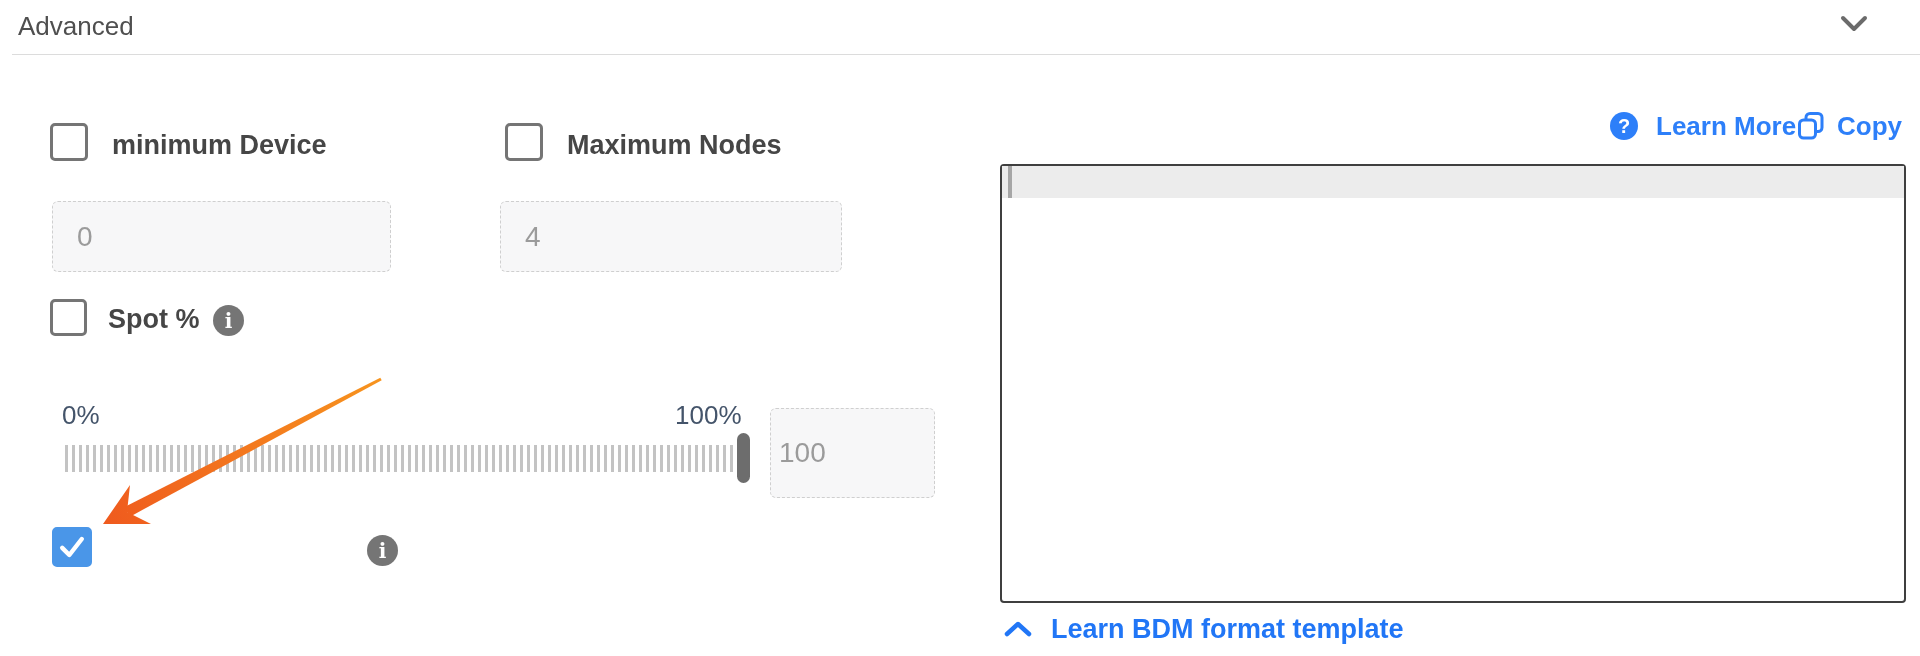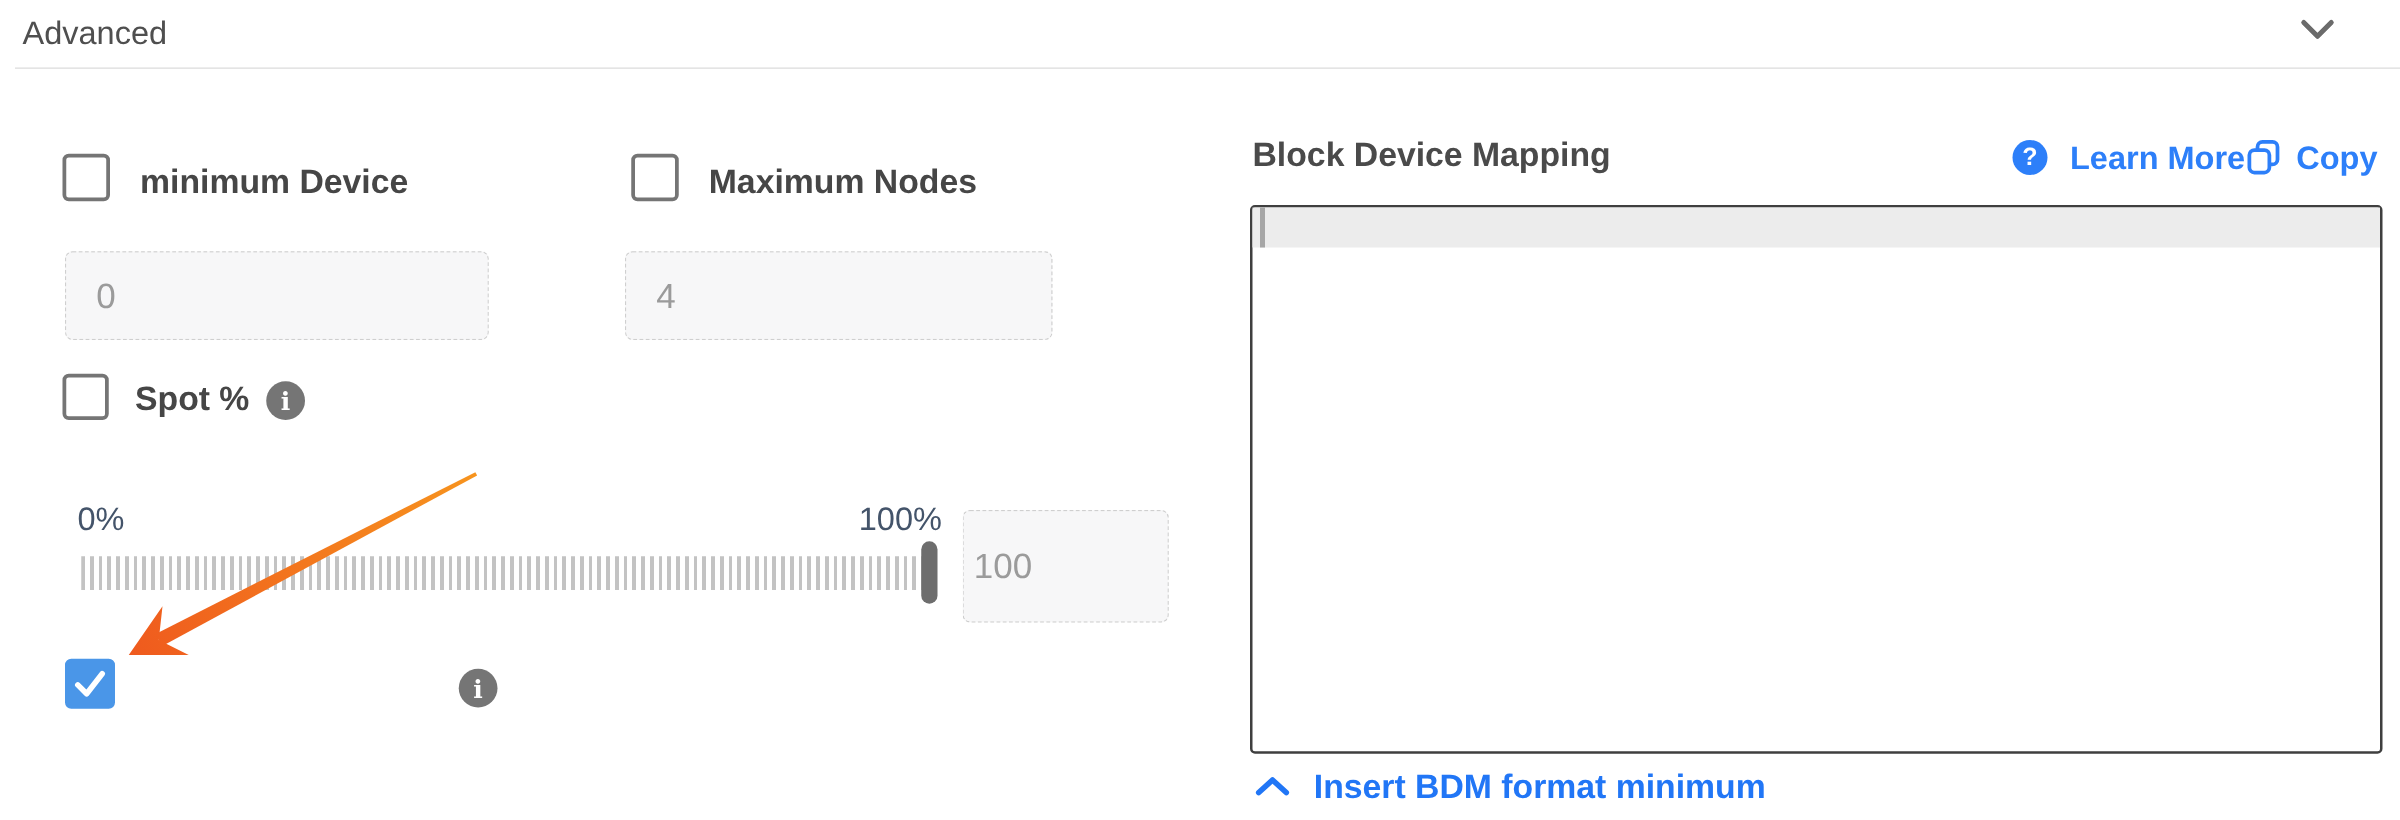--- a/index.html
+++ b/index.html
@@ -75,21 +75,21 @@
   <div class="abs cb-label" style="left:567px;top:128px;">Maximum Nodes</div>
   <input class="abs dash-input" style="left: 500px; top: 201px; width: 342px; height: 71px;" value="4">
 
   <div class="abs checkbox" style="left:50px;top:299px;width:37px;height:37px;">
     
   </div>
   <div class="abs cb-label" style="left:108px;top:302px;">Spot %</div>
   <div class="abs info-icon" style="left:213px;top:305px;">i</div>
 
   <div class="abs slider-label" style="left:62px;top:400px;">0%</div>
-  <div class="abs slider-label" style="left:675px;top:400px;margin-left:12px;">100%</div>
+  <div class="abs slider-label" style="left:675px;top:400px;">100%</div>
   <div class="abs" style="left:65px;top:433px;width:685px;height:50px;">
     <div class="ticks"></div>
     <div class="handle" style="left: calc(100% - 13px);"></div>
   </div>
   <input class="abs dash-input" style="left: 770px; top: 408px; width: 165px; height: 90px; padding-left: 8px;" value="100">
 
   <div class="abs checkbox checked" style="left:52px;top:527px;width:40px;height:40px;">
     <svg class="check" width="32" height="32" viewBox="0 0 36 36">
       <polyline points="7,19 15,27 29,9" fill="none" stroke="#fff" stroke-width="5" stroke-linecap="round" stroke-linejoin="round"></polyline>
     </svg>
@@ -100,21 +100,20 @@
     <defs>
       <linearGradient id="arrowGrad" gradientUnits="userSpaceOnUse" x1="381" y1="379" x2="103" y2="524">
         <stop offset="0" stop-color="#f7941e"></stop>
         <stop offset="1" stop-color="#ef5a1e"></stop>
       </linearGradient>
     </defs>
     <polygon points="124.5,507.1 129.5,516.9 381.7,380.3 380.3,377.7" fill="url(#arrowGrad)"></polygon>
     <polygon points="103,524 130,485 127,512 151,524" fill="url(#arrowGrad)"></polygon>
   </svg>
 
-  <div class="abs bdm-title" style="left:1002px;top:108px;">Block Device Mapping</div>
 
   <div class="abs" style="left:1610px;top:111px;display:flex;align-items:center;gap:18px;">
     <div class="q-icon">?</div>
     <div class="link-text">Learn More</div>
   </div>
 
   <div class="abs" style="left:1797px;top:111px;display:flex;align-items:center;gap:12px;">
     <svg width="28" height="30" viewBox="0 0 28 30">
       <rect x="9" y="2.5" width="16" height="18" rx="4" fill="none" stroke="#2d7ff9" stroke-width="3"></rect>
       <rect x="2.5" y="9" width="16" height="18" rx="4" fill="#fff" stroke="#2d7ff9" stroke-width="3"></rect>
@@ -126,16 +125,16 @@
     <div class="editor-line">
       <div class="caret"></div>
       <span></span>
     </div>
   </div>
 
   <div class="abs" style="left:1003px;top:613px;display:flex;align-items:center;gap:18px;">
     <svg width="30" height="20" viewBox="0 0 30 20">
       <polyline points="4,15 15,5 26,15" fill="none" stroke="#2176f6" stroke-width="4.5" stroke-linecap="round" stroke-linejoin="round"></polyline>
     </svg>
-    <div class="insert-link">Insert BDM format minimum</div>
+    <div class="insert-link">Learn BDM format template</div>
   </div>
 
 </div>
 
 </body></html>

